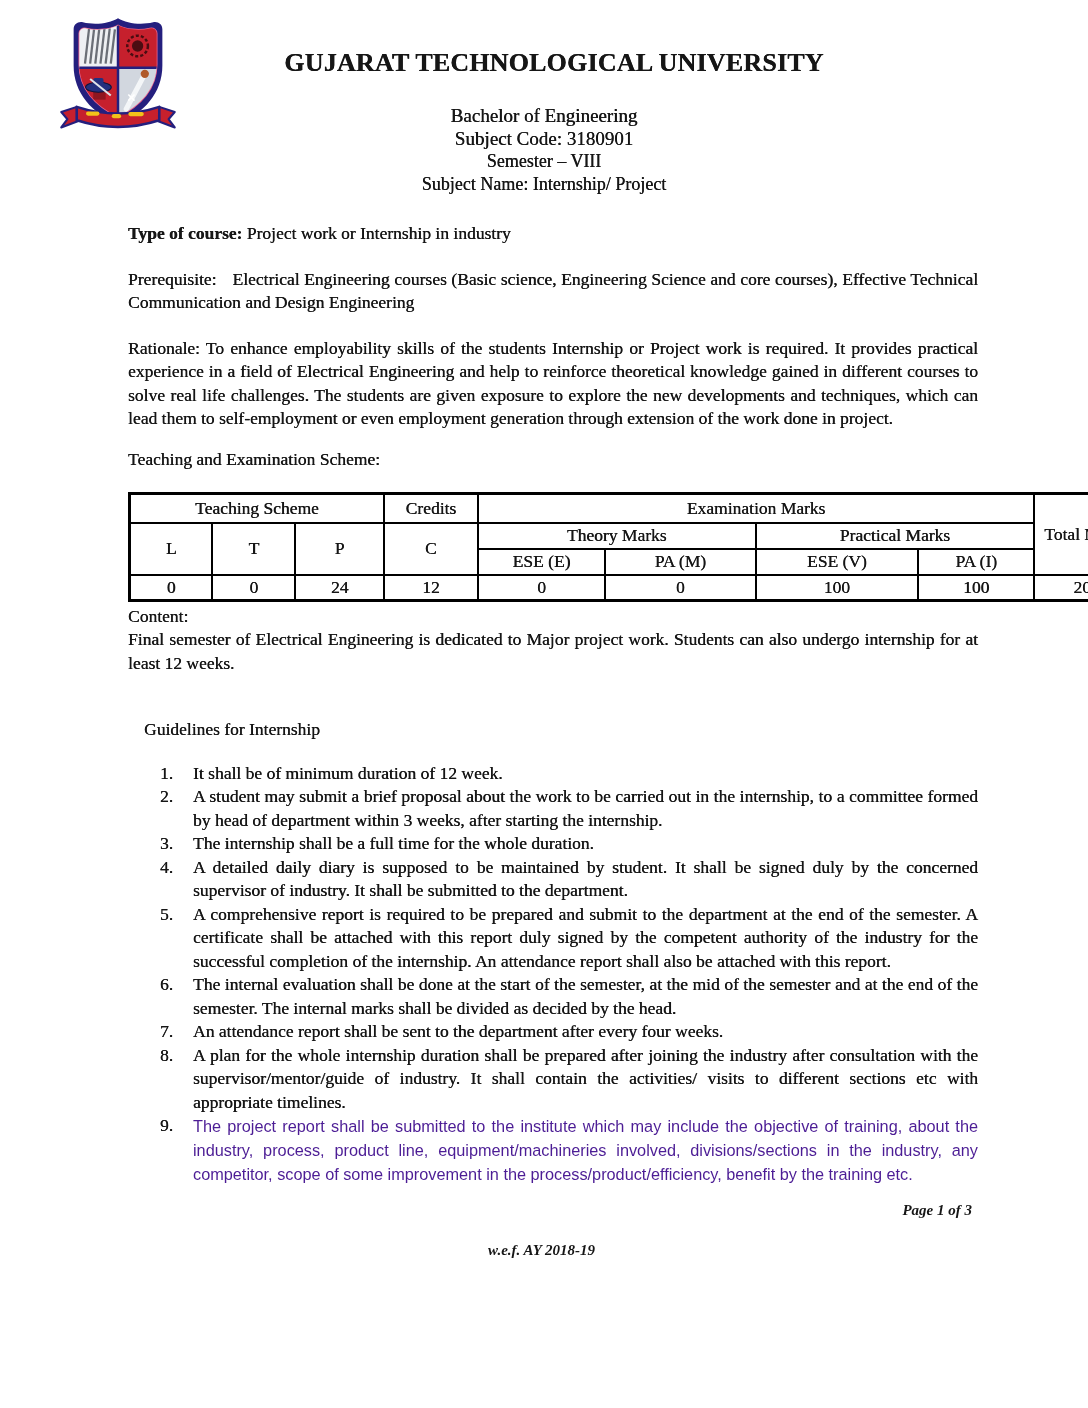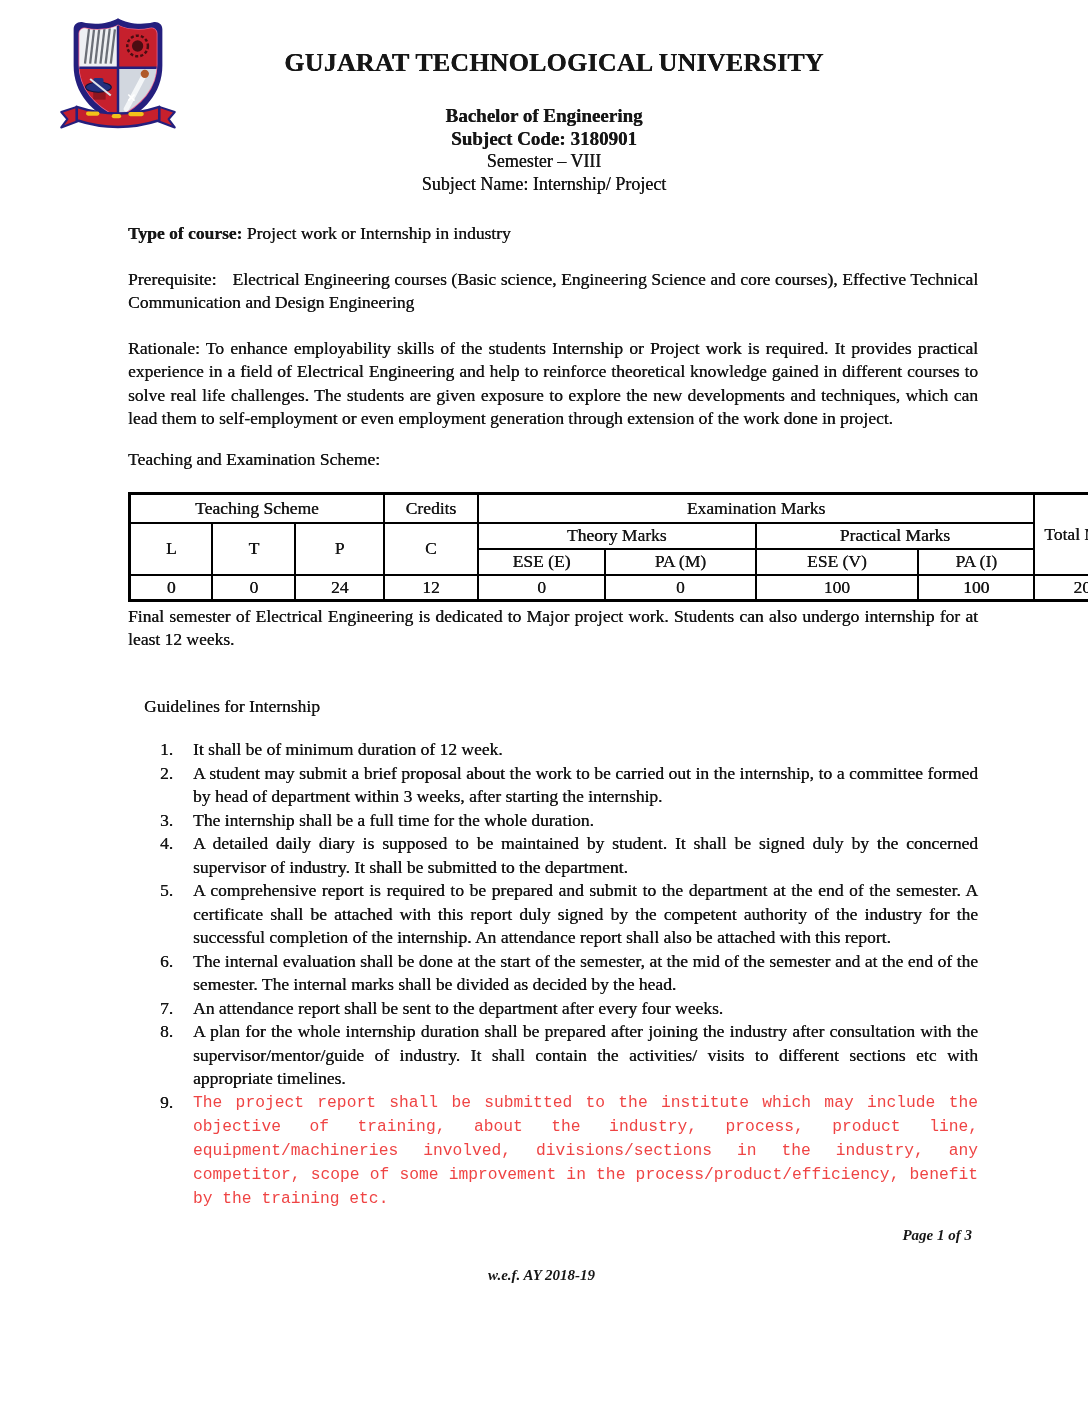--- a/index.html
+++ b/index.html
@@ -4,21 +4,21 @@
 <style>
   html,body{margin:0;padding:0;background:#ffffff;}
   .page{position:relative;width:1088px;height:1408px;background:#fff;overflow:hidden;
         font-family:"Liberation Serif",serif;color:#161616;}
   
   .crest{position:absolute;left:56px;top:14px;width:124px;height:130px;}
   
   .masthead{padding-top:48px;text-align:center;padding-left:20px;}
   .uni-title{font-size:26px;font-weight:bold;letter-spacing:.2px;text-shadow:.3px 0 0 currentColor;}
   .subhead{margin-top:27px;text-align:center;line-height:22.5px;text-shadow:.3px 0 0 currentColor;}
-  .sub-bold{font-size:19px;font-weight:bold;}
+  .sub-bold{font-size:19px;font-weight:normal;}
   .sub-reg{font-size:18px;text-align:center;}
   
   .content{margin-left:128px;width:850px;font-size:17.5px;line-height:23.5px;
            text-align:justify;text-shadow:.3px 0 0 currentColor;}
   .p-type{margin-top:27px;}
   .p-prereq{margin-top:22px;}
   .p-rationale{margin-top:22px;}
   .lbl-bold{font-weight:bold;}
   .lbl-gap{display:inline-block;width:16px;}
   .h-scheme{margin-top:17px;}
@@ -32,21 +32,21 @@
   tr.r2 td{height:22px;}
   tr.r3 td{height:22px;}
   tr.r4 td{height:21px;}
   
   .p-content{margin-top:3px;}
   .h-guidelines{margin-top:43px;margin-left:16px;}
   ol.guidelines{list-style:none;margin:20px 0 0 0;padding:0 0 0 32px;}
   ol.guidelines li{display:flex;}
   .gnum{flex:none;width:33px;}
   .gtxt{flex:1;text-align:justify;}
-  li.alt .gtxt{font-family:Liberation Mono, monospace;font-size:16.3px;color:#ef4444;
+  li.alt .gtxt{font-family:Liberation Sans, sans-serif;font-size:16.3px;color:#4c1d95;
                text-shadow:none;line-height:24px;}
   
   .page-num{margin-top:16px;text-align:right;padding-right:116px;
             font-size:15px;font-weight:bold;font-style:italic;}
   .wef{margin-top:23px;padding-left:488px;font-size:15px;font-weight:bold;font-style:italic;}
 </style>
 </head>
 <body>
 
 <div class="page">
@@ -164,20 +164,21 @@
         <td>0</td>
         <td>0</td>
         <td>100</td>
         <td>100</td>
         <td>200</td>
       </tr>
     </tbody>
       </table>
 
     <div class="p-content">
+      <div>Content:</div>
       <div>Final semester of Electrical Engineering is dedicated to Major project work. Students can also undergo internship for at least 12 weeks.</div>
     </div>
 
     <p class="h-guidelines">Guidelines for Internship</p>
 
     <ol class="guidelines">
       <li>
           <span class="gnum">1.</span>
           <span class="gtxt">It shall be of minimum duration of 12 week.</span>
         </li>

